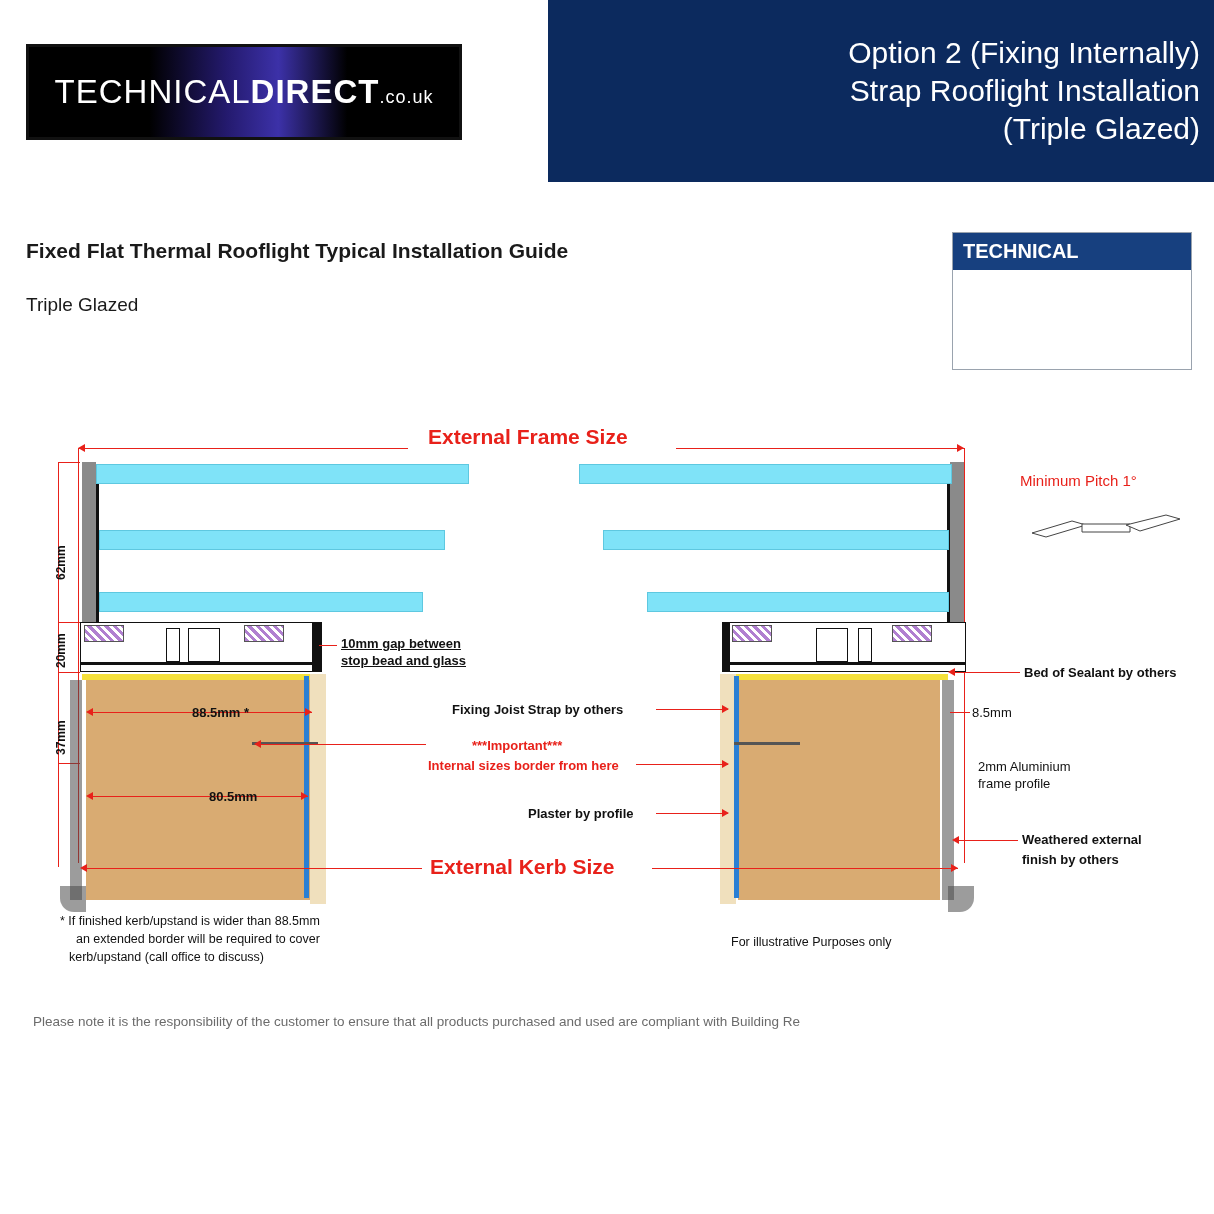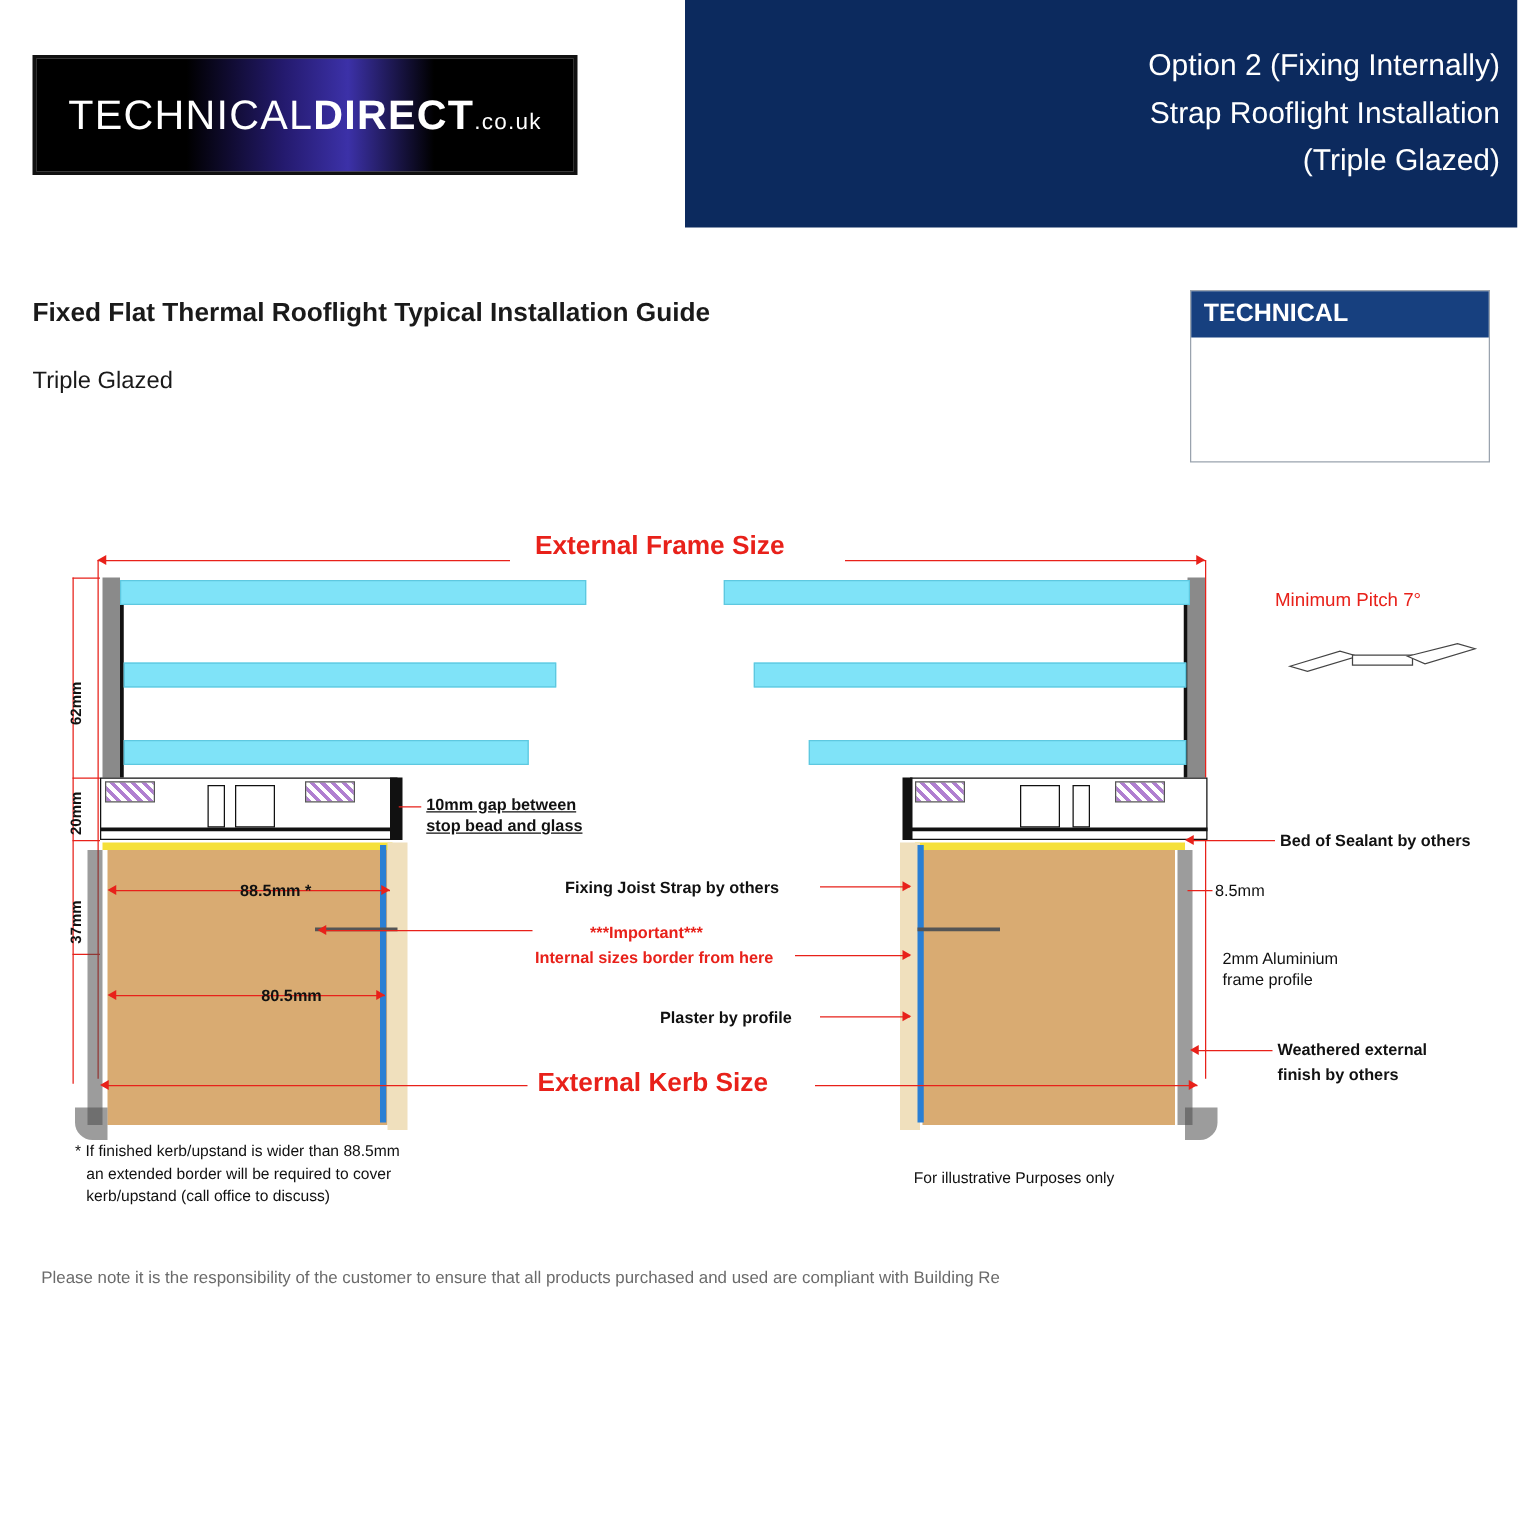--- a/index.html
+++ b/index.html
@@ -28,21 +28,21 @@
   }
   .logo-text .thin{font-weight:normal;}
   .logo-text .suffix{font-size:18px;font-weight:normal;}
   .title-panel{
     position:absolute;left:548px;top:0;width:666px;height:182px;
     background:#0c2a5e;
     display:flex;flex-direction:column;align-items:flex-end;justify-content:center;
     padding-right:14px;box-sizing:border-box;
   }
   .title-panel div{
-    color:#ffffff;font-size:24px;line-height:38px;text-align:right;white-space:nowrap;
+    color:#ffffff;font-size:30px;line-height:38px;text-align:right;white-space:nowrap;
   }
   
   .guide-title{position:absolute;left:26px;top:239px;font-size:21px;font-weight:bold;}
   .guide-sub{position:absolute;left:26px;top:294px;font-size:19px;}
   
   .tech-box{position:absolute;left:952px;top:232px;width:240px;height:138px;border:1px solid #9aa3ae;box-sizing:border-box;background:#fff;}
   .tech-head{background:#17407f;color:#fff;font-size:20px;font-weight:bold;padding:7px 10px;}
   .tech-body{padding:8px 10px;font-size:13.5px;line-height:20px;color:#111;}
   
   .diagram{position:absolute;left:16px;top:400px;width:1214px;height:600px;}
@@ -213,27 +213,27 @@
     <div>Weathered external</div>
     <div>finish by others</div>
   </div>
 
   <div class="hline" style="left:66px;top:468px;width:340px;"></div>
   <div class="hline" style="left:636px;top:468px;width:306px;"></div>
   <div class="arrow-l" style="left:64px;top:464px;"></div>
   <div class="arrow-r" style="left:935px;top:464px;"></div>
   <div class="big-red" style="left:414px;top:455px;">External Kerb Size</div>
 
-  <div class="pitch-label" style="position:absolute;left:1004px;top:72px;">Minimum Pitch 7°</div>
+  <div class="pitch-label" style="position:absolute;left:1004px;top:72px;">Minimum Pitch 1°</div>
   <svg style="position:absolute;left:1014px;top:105px;" width="152" height="40">
     <polygon points="2,28 42,16 56,20 16,32" fill="#ffffff" stroke="#444" stroke-width="1"></polygon>
     <polygon points="52,19 100,19 100,27 52,27" fill="#ffffff" stroke="#444" stroke-width="1"></polygon>
     <polygon points="96,20 136,10 150,14 110,26" fill="#ffffff" stroke="#444" stroke-width="1"></polygon>
   </svg>
 </div>
 
 <div class="footnote">
   <div>* If finished kerb/upstand is wider than 88.5mm</div>
-  <div style="padding-left:9px;">an extended border will be required to cover</div>
+  <div style="padding-left:9px;text-align:right;">an extended border will be required to cover</div>
   <div style="padding-left:9px;">kerb/upstand (call office to discuss)</div>
 </div>
 <div class="illus">For illustrative Purposes only</div>
 <div class="disclaimer">Please note it is the responsibility of the customer to ensure that all products purchased and used are compliant with Building Re</div>
 
 </body></html>

